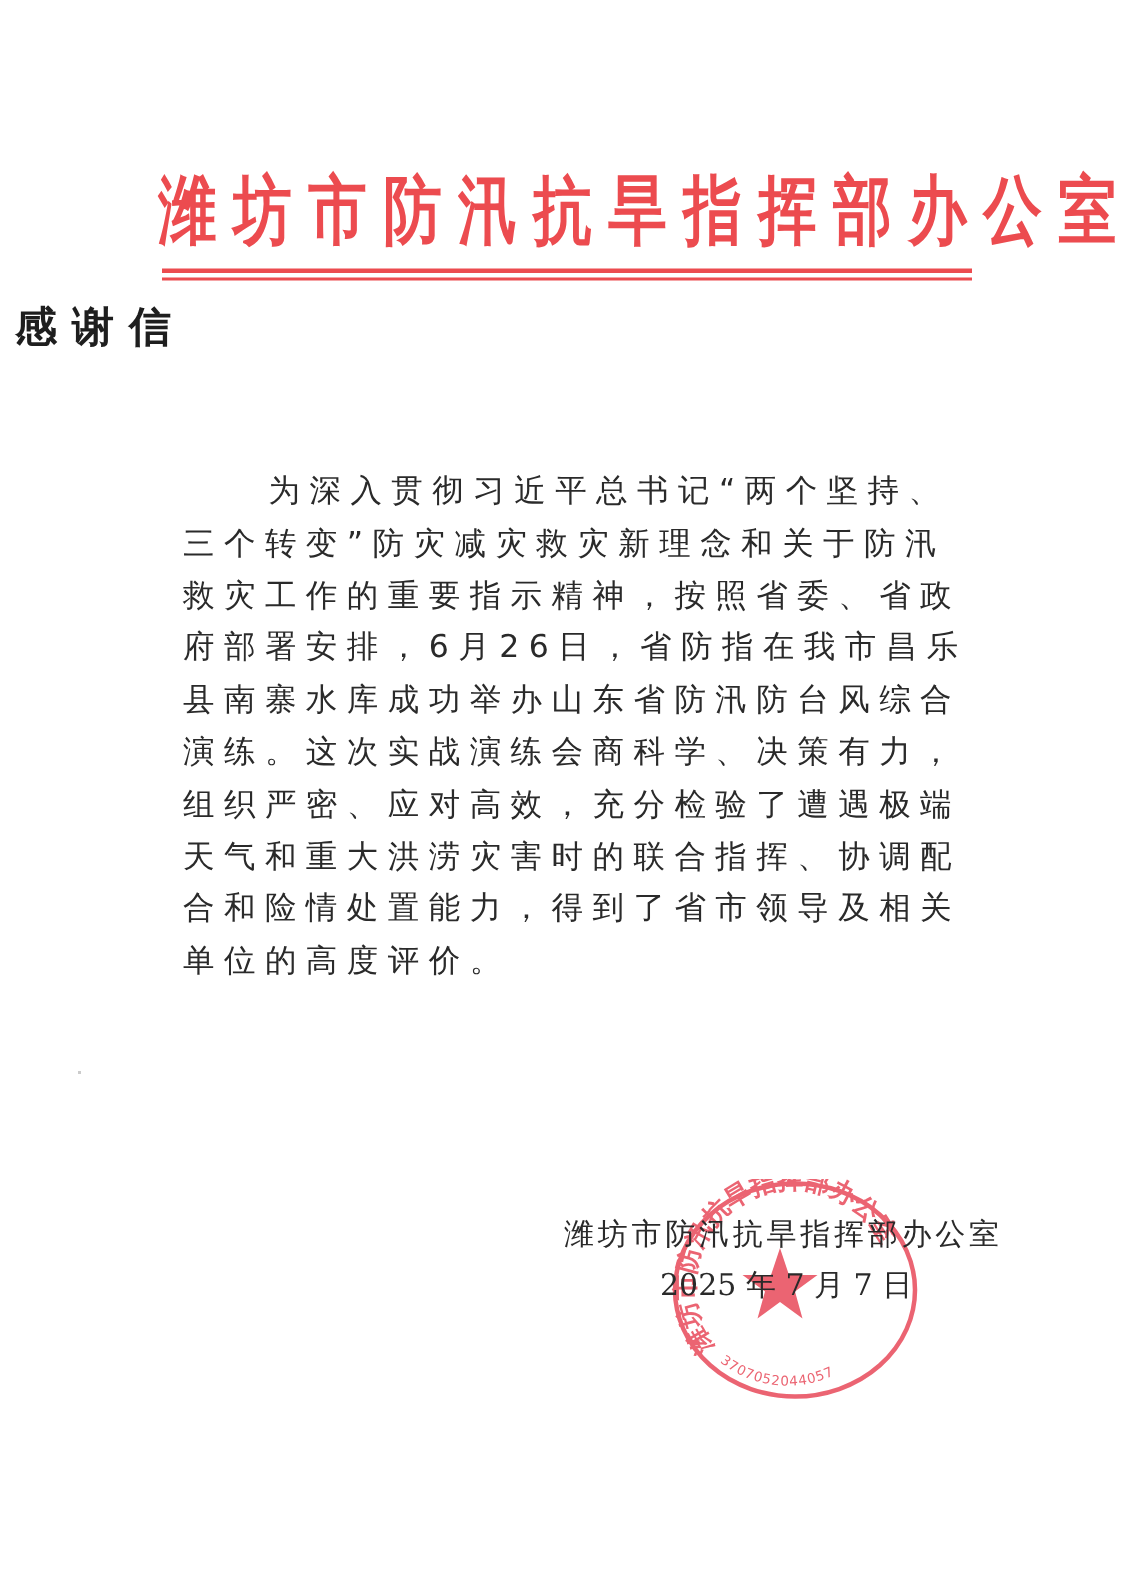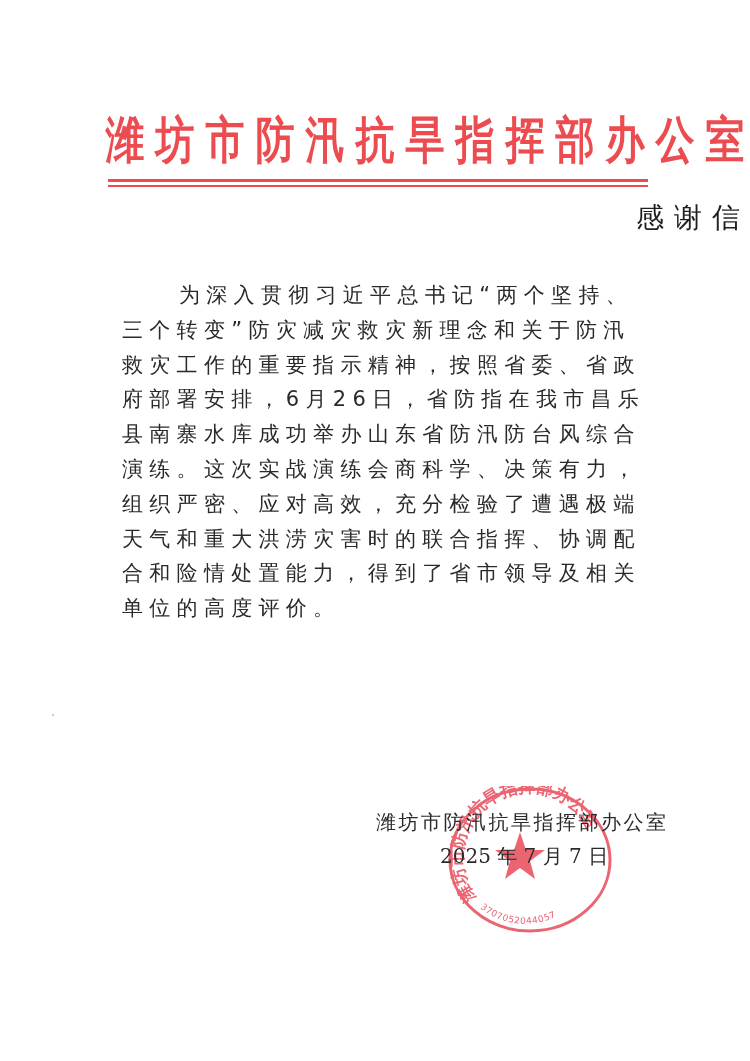--- a/index.html
+++ b/index.html
@@ -12,31 +12,31 @@
     display: flex; justify-content: space-between; align-items: center;
   }
   .letterhead span {
     color: #ec4b4f; font-size: 50px; line-height: 60px;
     font-family: "DejaVu Serif", serif; font-weight: bold;
     display: inline-block; transform: scaleX(0.78); transform-origin: center;
   }
   .rule-thick { position: absolute; left: 108px; top: 179px; width: 540px; height: 3px; background: #ec4b4f; }
   .rule-thin { position: absolute; left: 108px; top: 185px; width: 540px; height: 1.5px; background: #ec4b4f; }
   .doc-title {
-    position: absolute; left: 0; width: 750px; top: 200px; text-align: right;
-    font-size: 28px; font-weight: normal; color: #1e1e1e; letter-spacing: 10px; line-height: 36px;
+    position: absolute; left: 0; width: 750px; top: 200px; text-align: left;
+    font-size: 28px; font-weight: bold; color: #1e1e1e; letter-spacing: 10px; line-height: 36px;
     padding-left: 10px; box-sizing: border-box;
   }
   .body-text {
     position: absolute; left: 122px; top: 278px; width: 530px;
     font-size: 21px; color: #2a2a2a; letter-spacing: 6.3px; line-height: 34.8px;
     font-family: "DejaVu Sans", sans-serif;
   }
   .body-text p { margin: 0; }
-  .body-text .para { text-indent: 57px; }
+  .body-text .para { text-indent: 57px; margin-top: 32px; }
   .body-text .para2 { margin-top: 3px; }
   .signature {
     position: absolute; left: 376px; top: 806px; width: 264px;
     font-size: 20px; color: #2a2a2a; letter-spacing: 2.5px; line-height: 32px;
     font-family: "DejaVu Sans", sans-serif; white-space: nowrap; z-index: 2;
   }
   .date {
     position: absolute; left: 440px; top: 840px; font-size: 20px; color: #2a2a2a;
     line-height: 32px; font-family: "DejaVu Serif", serif; white-space: nowrap; z-index: 2;
   }

